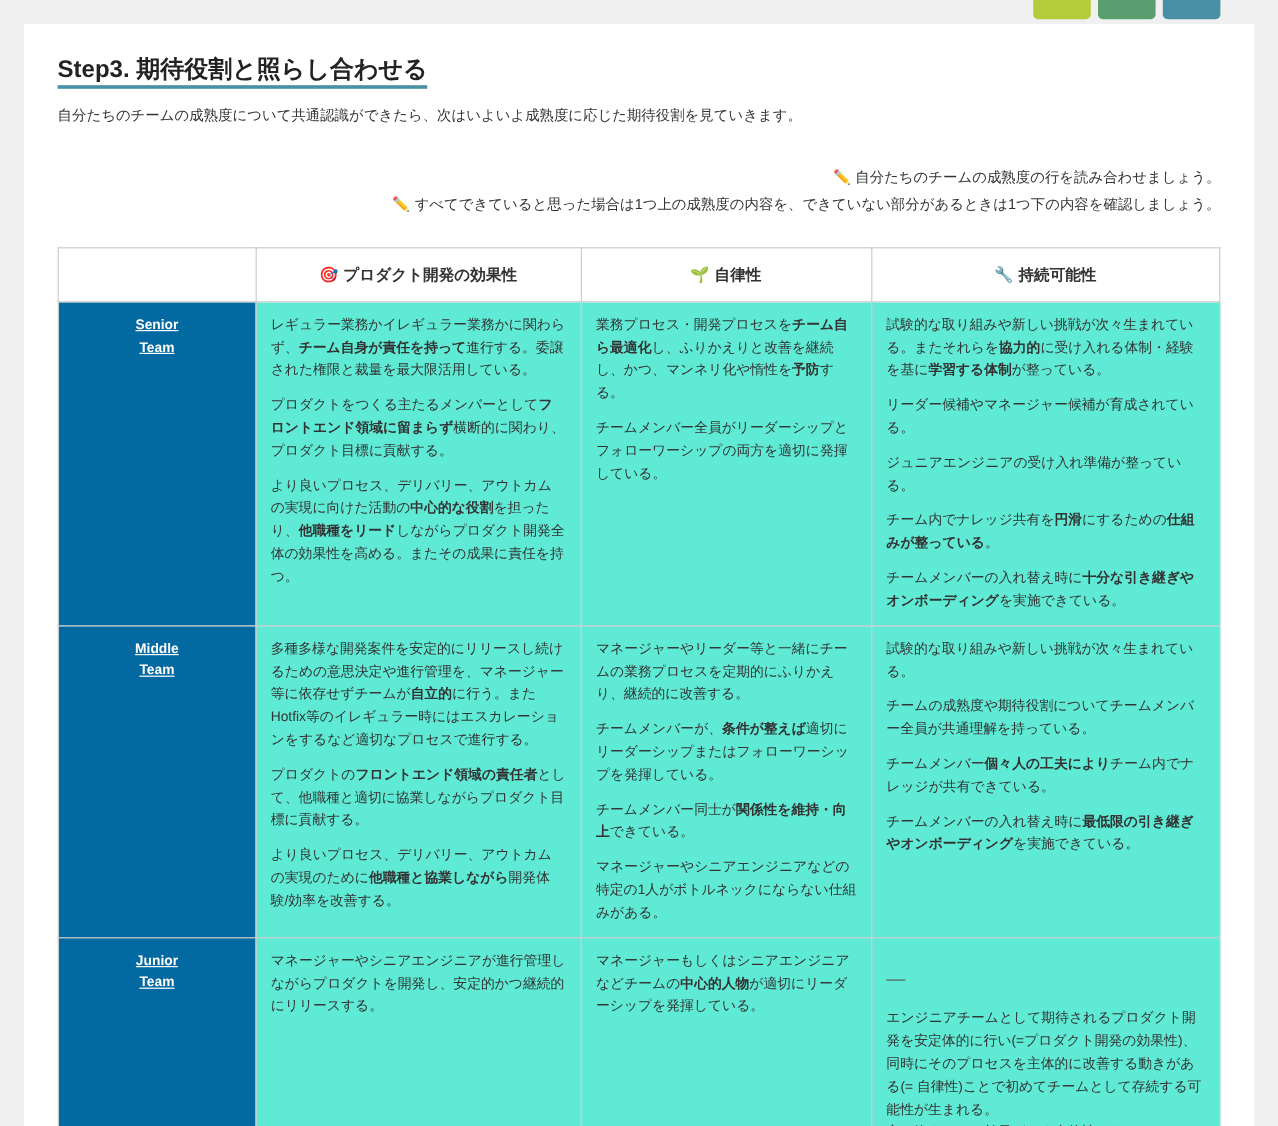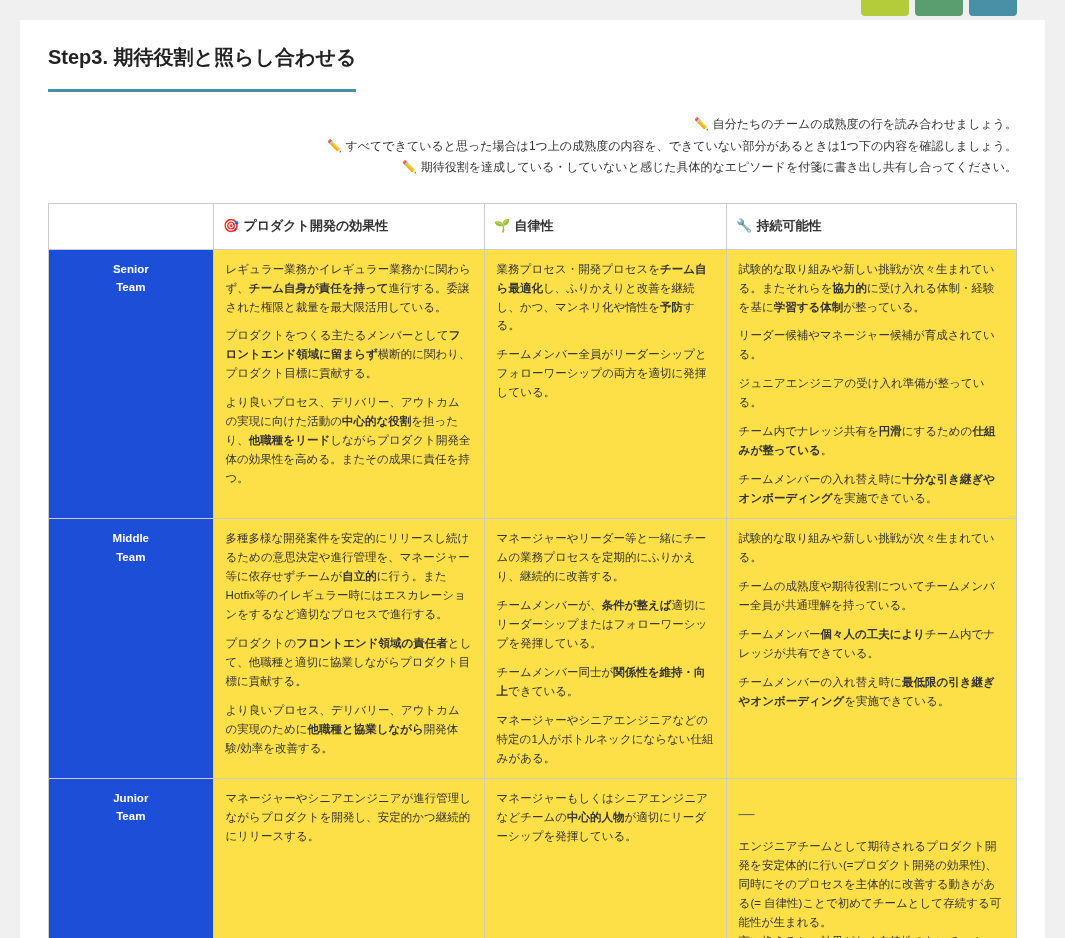--- a/index.html
+++ b/index.html
@@ -18,21 +18,21 @@
     }
     .title-section {
       margin-bottom: 16px;
     }
     .page-title {
       font-size: 20px;
       font-weight: bold;
       color: #222;
       border-bottom: 3px solid #4a90a4;
       display: inline-block;
-      padding-bottom: 18px;
+      padding-bottom: 0;
       margin-bottom: 12px;
     }
     .intro-text {
       font-size: 12px;
       line-height: 1.7;
       color: #333;
       margin-bottom: 8px;
     }
     .instruction-list {
       margin: 10px 0;
@@ -66,38 +66,39 @@
     }
     .main-table td, .main-table th {
       border: 1px solid #ccc;
       vertical-align: top;
       padding: 10px 12px;
       font-size: 11.5px;
       line-height: 1.6;
     }
     .header-row th {
       background: #fff;
-      text-align: left;
+      text-align: center;
       font-size: 13px;
       font-weight: bold;
       padding: 12px 10px;
       vertical-align: middle;
     }
     .team-cell {
-      background: #1d4ed8;
+      background: #0369a1;
       color: #fff;
       text-align: center;
       font-weight: bold;
       font-size: 14px;
       line-height: 1.5;
       width: 100px;
       vertical-align: middle;
+      text-decoration: underline;
     }
     .content-cell {
-      background: #fde047;
+      background: #5eead4;
       vertical-align: top;
     }
     .cell-para {
       margin-bottom: 10px;
       font-size: 11.5px;
       line-height: 1.65;
     }
     .cell-para:last-child {
       margin-bottom: 0;
     }
@@ -114,26 +115,26 @@
 <div class="page-container">
   <div class="title-section">
     <div class="page-title">Step3. 期待役割と照らし合わせる</div>
 
     <div class="color-swatches">
       <div class="swatch" style="background:#b5cc3a;"></div>
       <div class="swatch" style="background:#5a9e6f;"></div>
       <div class="swatch" style="background:#4a90a4;"></div>
     </div>
 
+    <p class="intro-text">自分たちのチームの成熟度について共通認識ができたら、次はいよいよ成熟度に応じた期待役割を見ていきます。</p>
     <br>
 
     <ul class="instruction-list">
       <li>✏️ 自分たちのチームの成熟度の行を読み合わせましょう。</li>
       <li>✏️ すべてできていると思った場合は1つ上の成熟度の内容を、できていない部分があるときは1つ下の内容を確認しましょう。</li>
-      <li>✏️ 期待役割を達成している・していないと感じた具体的なエピソードを付箋に書き出し共有し合ってください。</li>
     </ul>
   </div>
 
   <div class="table-section">
     <table class="main-table">
       <thead>
         <tr class="header-row">
           <th style="width:100px; border:1px solid #ccc;"></th>
           <th style="width:28%;">
             <span>🎯 </span>

